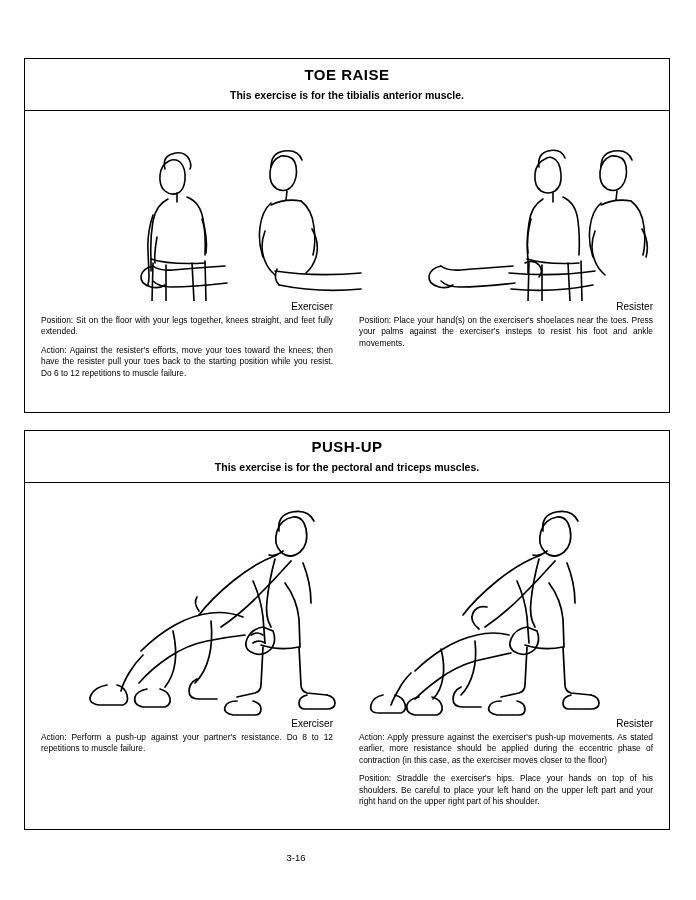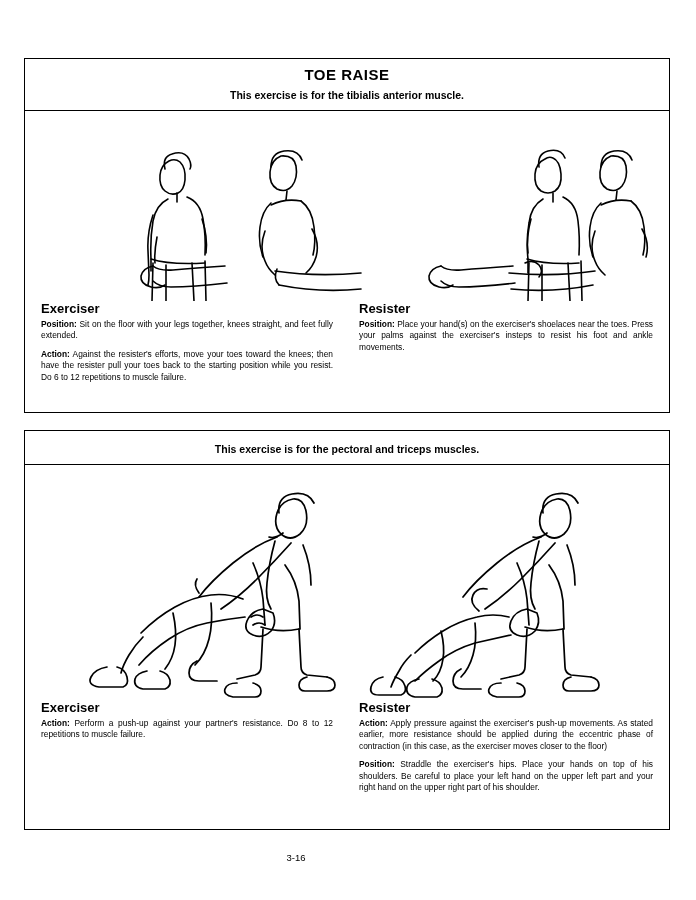--- a/index.html
+++ b/index.html
@@ -71,33 +71,33 @@
   }
   .col {
     box-sizing: border-box;
     padding: 0 14px;
     width: 50%;
   }
   .col-left { padding-left: 16px; padding-right: 14px; }
   .col-right { padding-left: 12px; padding-right: 16px; }
 
   .role-label {
-    text-align: left;
-    font-size: 13px;
-    font-weight: bold;
+    text-align: right;
+    font-size: 10px;
+    font-weight: normal;
     margin-bottom: 3px;
   }
   .para {
     font-size: 8.4px;
     line-height: 11.4px;
     text-align: justify;
     margin: 0 0 7px 0;
   }
   .para:last-child { margin-bottom: 0; }
-  .para b { font-weight: bold; }
+  .para b { font-weight: normal; }
 
   .page-number {
     position: absolute;
     left: 0;
     top: 852px;
     width: 592px;
     text-align: center;
     font-size: 9.5px;
   }
 </style>
@@ -191,20 +191,21 @@
       <div class="col col-right">
         <div class="role-label">Resister</div>
         <p class="para"><b>Position:</b> <span>Place your hand(s) on the exerciser's shoelaces near the toes. Press your palms against the exerciser's insteps to resist his foot and ankle movements.</span></p>
       </div>
     </div>
   </div>
 
   <div class="panel panel-2">
 
     <div class="panel-header">
+      <div class="panel-title">PUSH-UP</div>
       <div class="panel-subtitle">This exercise is for the pectoral and triceps muscles.</div>
     </div>
 
     <div class="figure-area fig-2">
 
       <svg class="figure-svg" style="left:22px;" width="310" height="235" viewBox="0 0 310 235" fill="none" stroke="#000" stroke-width="1.7" stroke-linecap="round" stroke-linejoin="round">
 
         <path d="M246 34 q-12 2 -16 14 q-4 13 4 21 q9 8 19 0 q9 -8 6 -23 q-3 -13 -13 -12 z"></path>
         <path d="M232 48 q-2 -16 13 -19 q16 -3 22 9"></path>
         <path d="M236 68 q-8 6 -14 4"></path>

